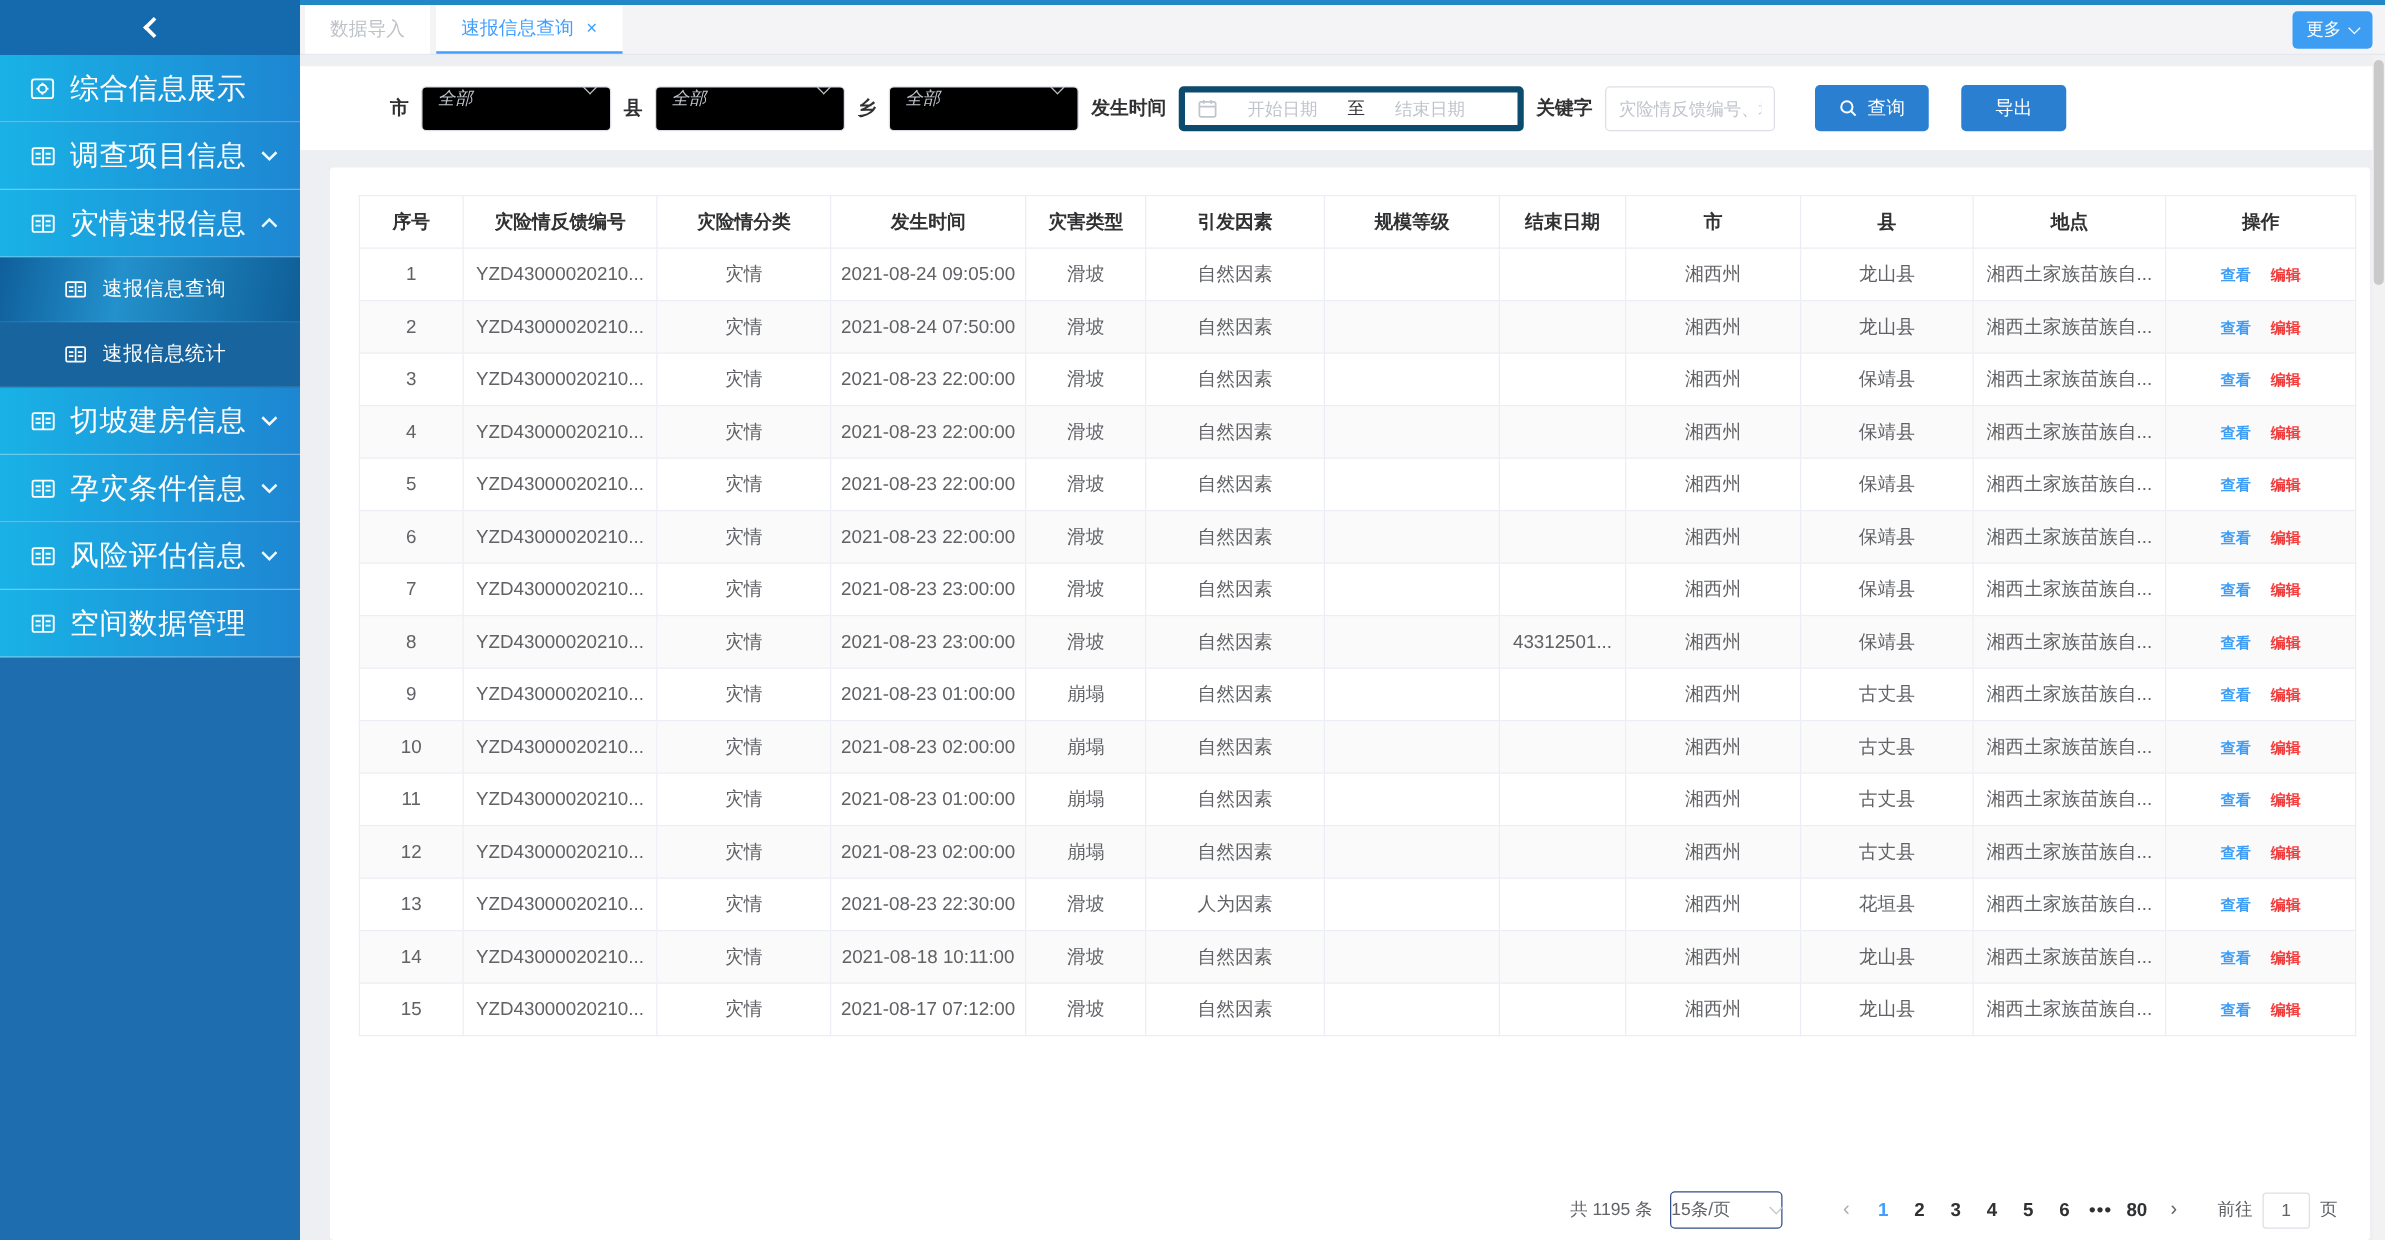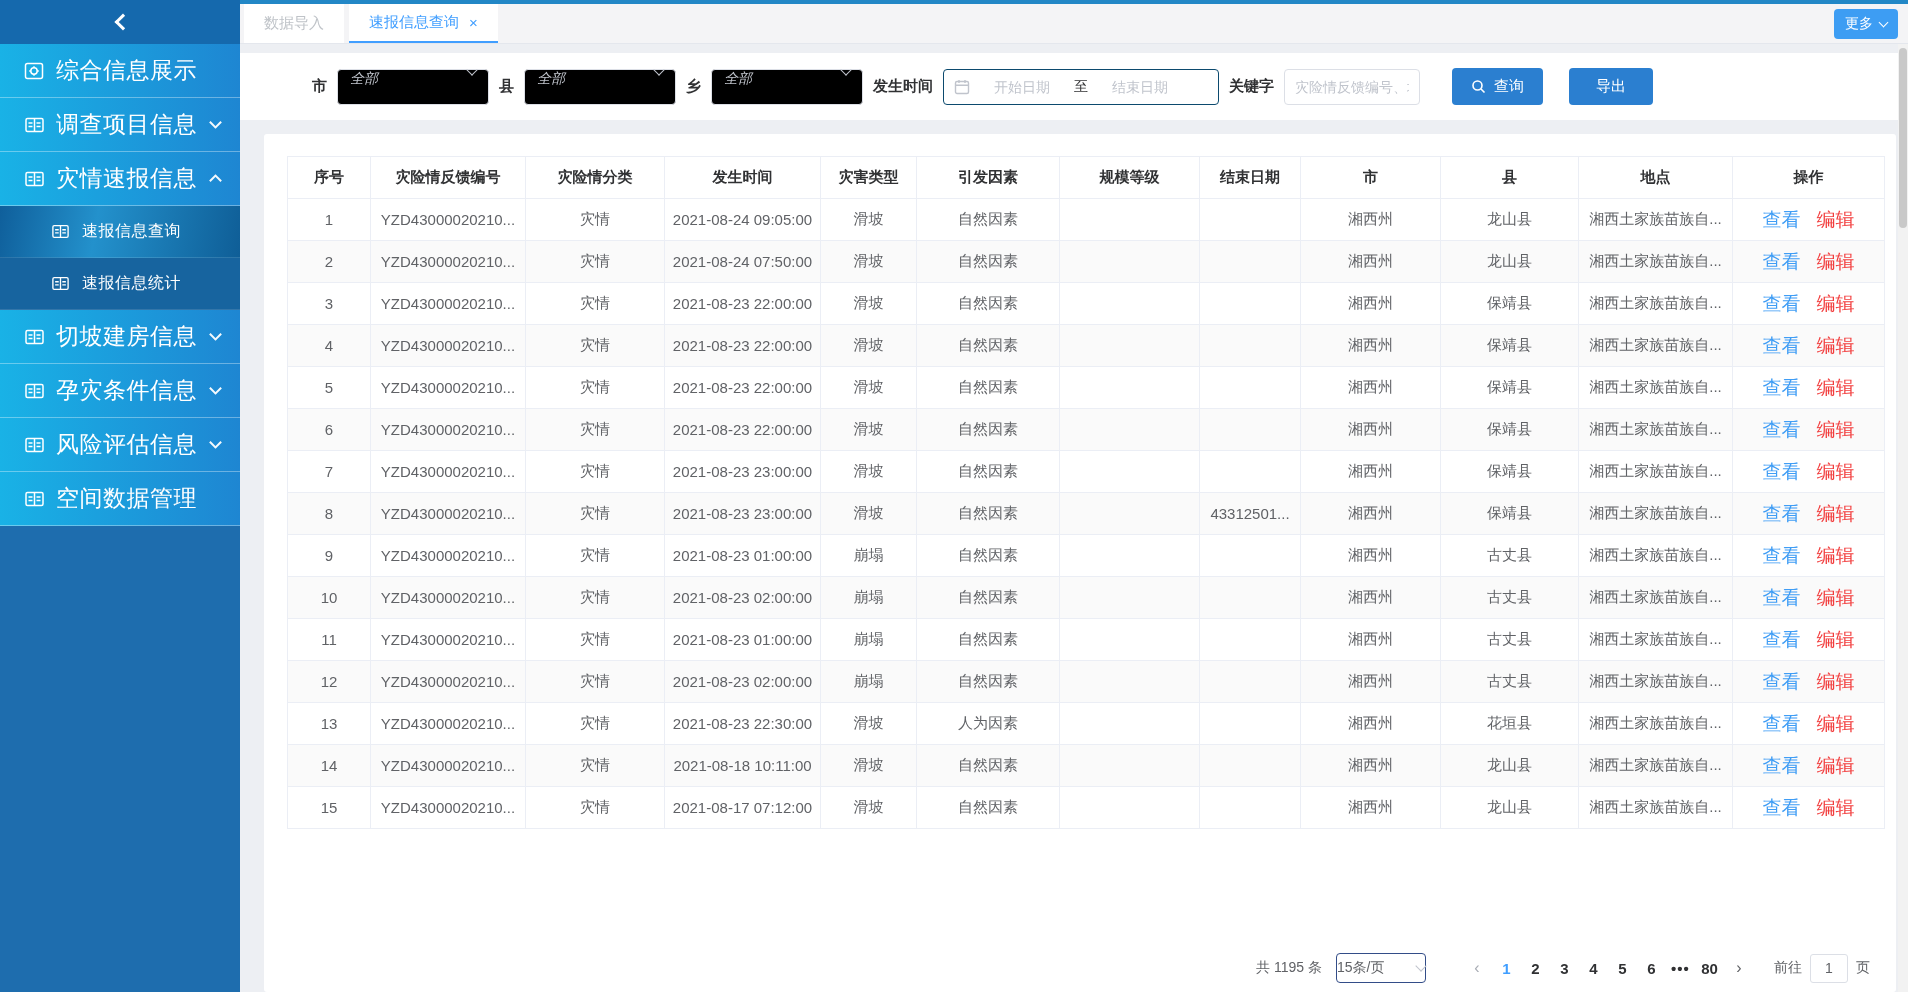--- a/index.html
+++ b/index.html
@@ -37,42 +37,42 @@
 
   .gap { height:9px; background:#edeff3; }
 
   
   .filter-card { background:#fff; height:67px; display:flex; align-items:center; padding-left:72px; gap:10px; }
   .f-label { font-size:15px; font-weight:700; color:#303133; white-space:nowrap; }
   .sel { width:152px; height:36px; border:1px solid #dcdfe6; border-radius:4px; background:#000000;
     display:flex; align-items:flex-start; justify-content:space-between; padding:0 12px; cursor:pointer;font-style:italic; }
   .sel .sel-val { font-size:14px; color:#c0c4cc; }
   .schev { width:8px; height:8px; border-right:1.5px solid #c0c4cc; border-bottom:1.5px solid #c0c4cc; transform:rotate(45deg); margin-top:-4px; }
-  .daterange { width:276px; height:36px; border:1px solid #0c4a6e; border-radius:4px; background:#fff;
+  .daterange { width:276px; height:36px; border:5px solid #0c4a6e; border-radius:4px; background:#fff;
     display:flex; align-items:center; padding:0 10px; gap:6px; }
   .daterange input { border:none; outline:none; width:92px; font-size:14px; text-align:center; color:#606266;
     font-family:"Liberation Sans","DejaVu Sans",sans-serif; }
   .daterange input::placeholder { color:#c0c4cc; }
   .to-label { font-size:14px; color:#303133; }
   .kw-input { width:136px; height:36px; border:1px solid #dcdfe6; border-radius:4px; padding:0 10px;
     font-size:14px; color:#606266; outline:none; font-family:"Liberation Sans","DejaVu Sans",sans-serif; }
   .kw-input::placeholder { color:#c0c4cc; }
   .btn { height:37px; border:none; border-radius:4px; background:#2b7fd0; color:#fff; font-size:15px;
     display:flex; align-items:center; justify-content:center; gap:8px; cursor:pointer; }
   .btn.search { width:91px; margin-left:22px; }
   .btn.export { width:84px; margin-left:16px; }
 
   
   .table-card { background:#fff; margin:14px 12px 0 24px; flex:1; border-radius:3px; position:relative; padding:22px 0 0 23px; }
   table { border-collapse:collapse; table-layout:fixed; width:1597px; }
   th,td { border:1px solid #ebeef5; text-align:center; overflow:hidden; white-space:nowrap; }
   th { height:42px; font-size:15px; font-weight:700; color:#303133; background:#fff; }
   td { height:42px; font-size:15px; color:#606266; }
   tbody tr:nth-child(even) td { background:#fafafa; }
-  .lnk { font-size:19px; cursor:pointer; text-decoration:none; }
+  .lnk { font-size:12px; cursor:pointer; text-decoration:none;font-weight:bold; }
   .lnk.view { color:#3f9df5; margin-right:16px; }
   .lnk.edit { color:#f23c3c; }
 
   
   .pagination { position:absolute; right:26px; bottom:9px; display:flex; align-items:center; font-size:14px; color:#606266; }
   .pg-total { margin-right:14px; }
   .pg-size { width:90px; height:30px; border:1px solid #334d88; border-radius:4px; display:flex; align-items:center;
     justify-content:space-between; gap:8px; color:#606266; cursor:pointer; margin-right:36px; background:#fff; }
   .pg-arrow { width:30px; text-align:center; font-size:16px; color:#a9adb5; cursor:pointer; }
   .pg-arrow.next { color:#606266; }

